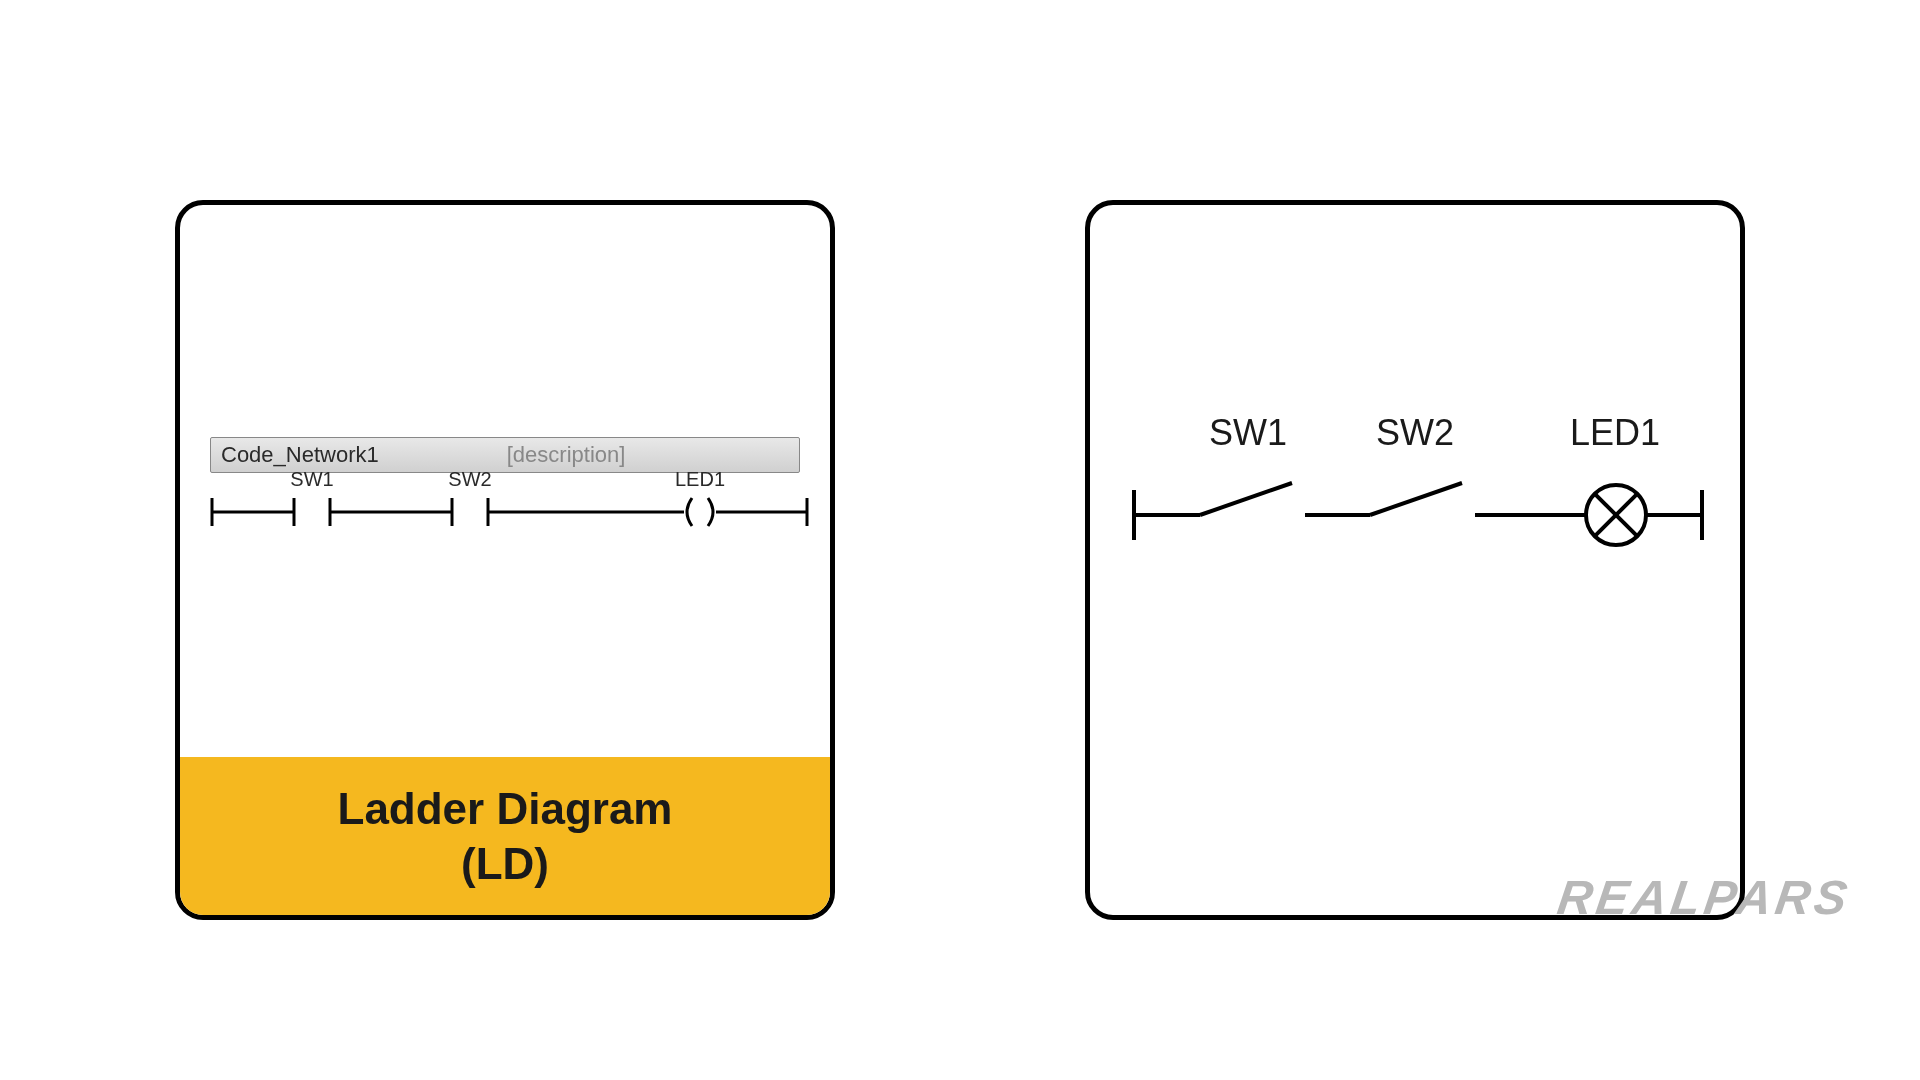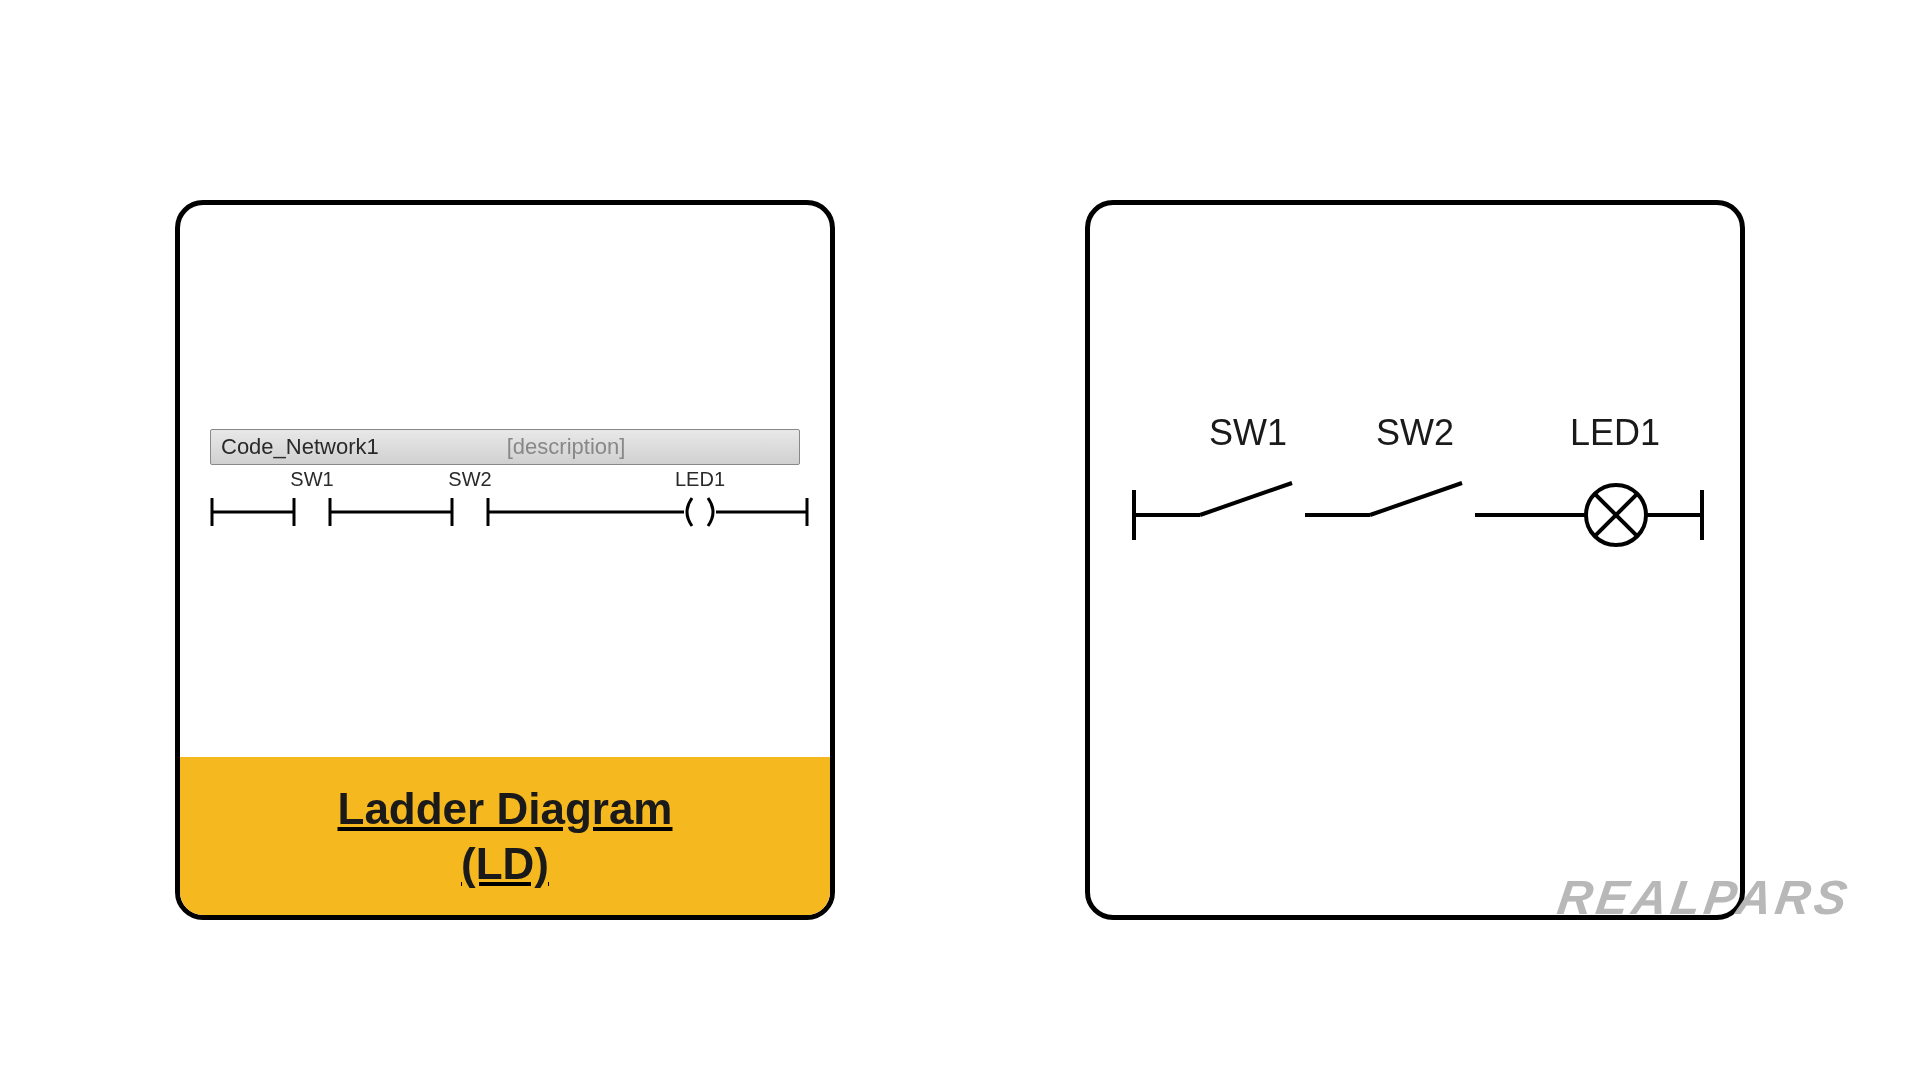--- a/index.html
+++ b/index.html
@@ -48,30 +48,29 @@
       align-items: center;
     }
     .panel-footer-text {
       font-size: 44px;
       font-weight: 700;
       color: #1a1a1a;
       line-height: 1.25;
     }
     .footer-left {
       min-height: 140px;
-      text-decoration: underline;
     }
     .footer-right {
       min-height: 140px;
     }
 
     
     .network-header {
       position: absolute;
-      top: 224px;
+      top: 232px;
       left: 30px;
       right: 30px;
       height: 36px;
       background: linear-gradient(to bottom, #e8e8e8, #d0d0d0);
       border: 1px solid #888888;
       border-radius: 2px;
       display: flex;
       align-items: center;
       padding: 0 10px;
       gap: 20px;

